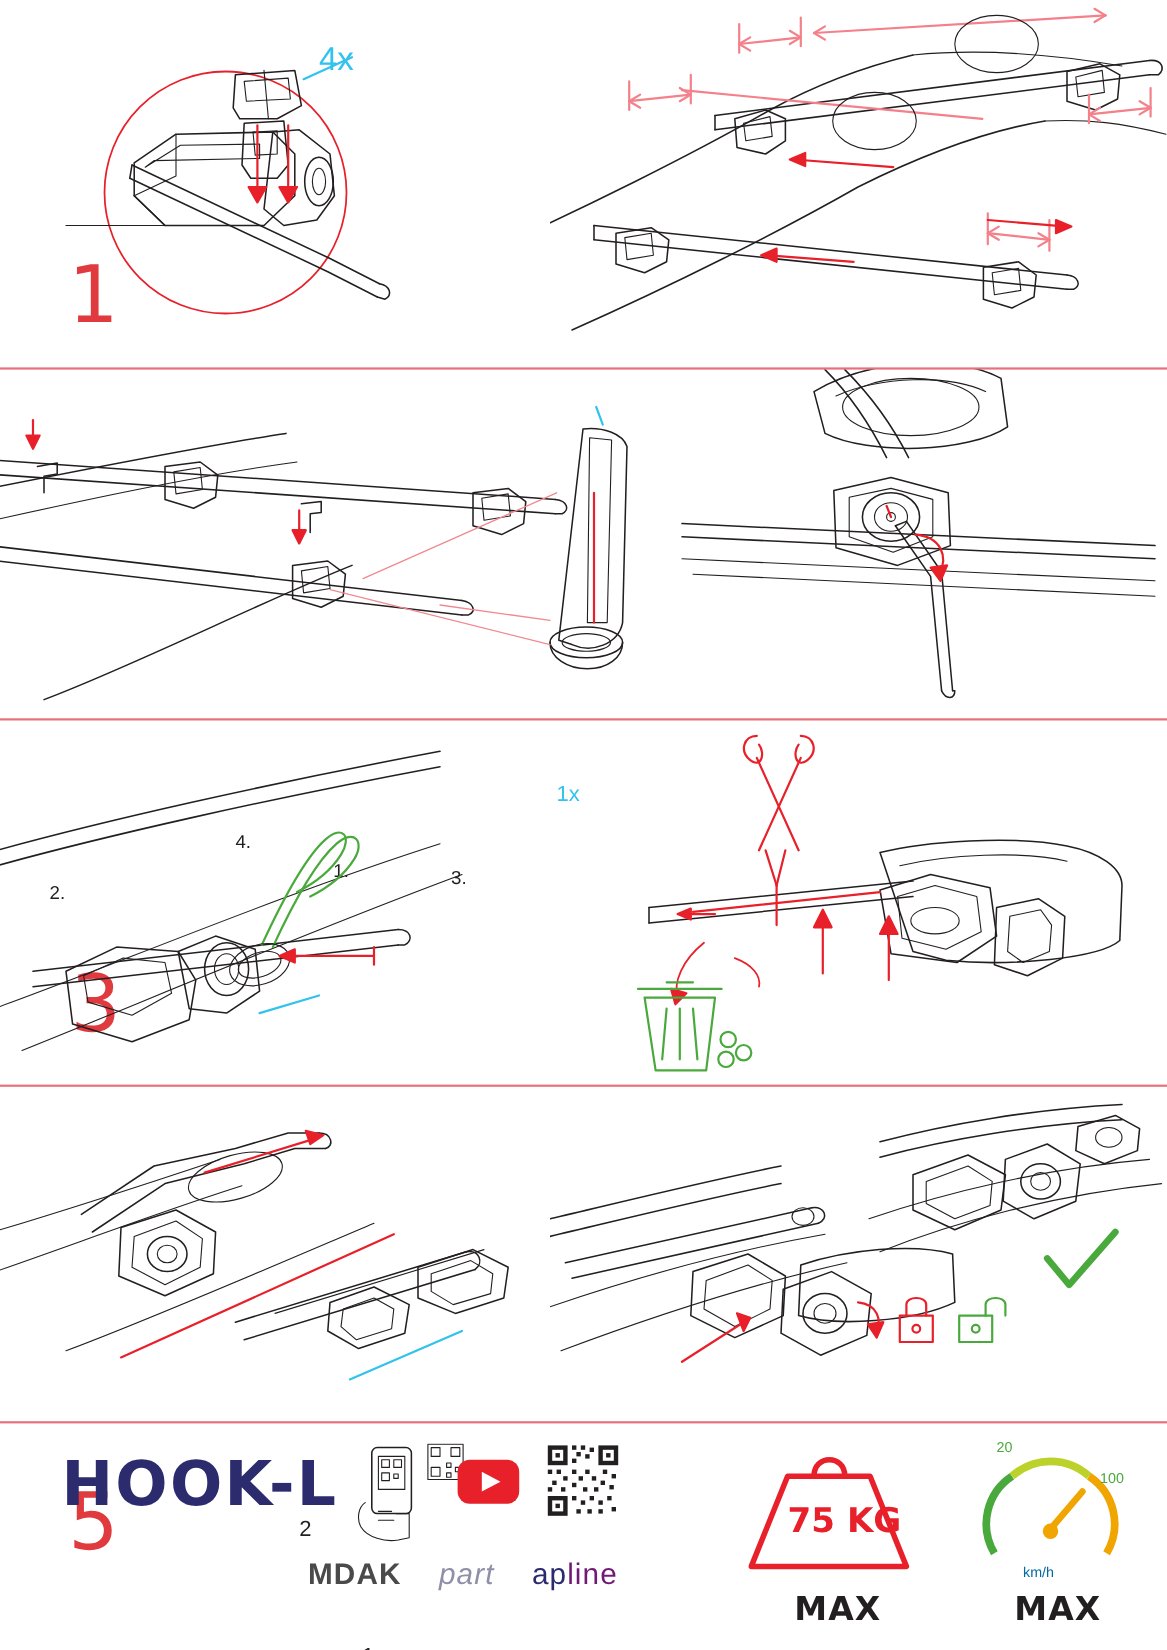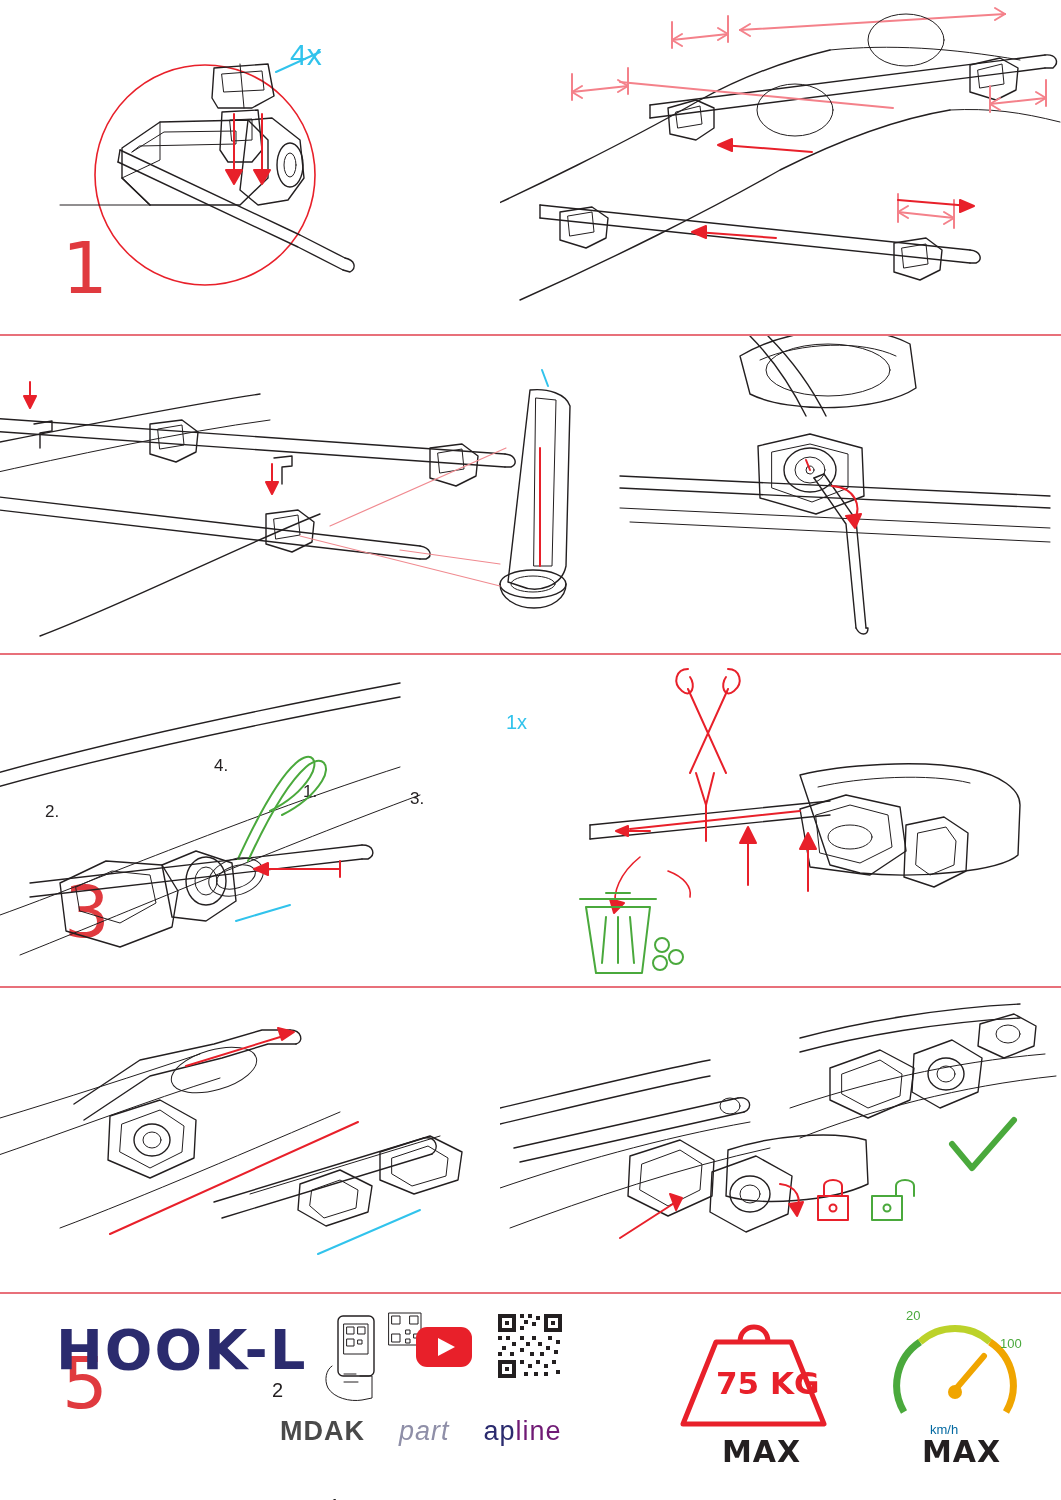--- a/index.html
+++ b/index.html
@@ -54,21 +54,21 @@
   }
   .brand .sub{margin-top:10px;font-size:29px;font-weight:700;color:#2b2b6e;}
   .brand .sub .part{color:#e03a3f;}
   .fbrands{position:absolute;left:280px;top:122px;display:flex;gap:34px;align-items:baseline;justify-content:flex-end;}
   .fb{font-size:27px;font-weight:700;color:#4a4a4a;letter-spacing:1px;}
   .fb.ipqi{color:#8f8fa8;font-weight:400;font-style:italic;}
   .fb.apline{color:#2b2b6e;font-weight:400;}
   .fb.apline b{color:#701a75;font-weight:400;}
   .maxlbl{
     position:absolute;font-family:"DejaVu Sans", sans-serif;
-    font-size:30px;font-weight:700;color:#231f20;letter-spacing:1px;
+    font-size:30px;font-weight:700;color:#231f20;letter-spacing:1px;margin-top:12px;
   }
   .kgtxt{
     position:absolute;color:#e8202a;font-size:31px;font-weight:700;
     font-family:"DejaVu Sans", sans-serif;
     text-align:right;
   }
   .kmh{position:absolute;font-size:13px;color:#0369a1;}
   .gaugenum{position:absolute;font-size:13px;color:#4aa93c;}
 </style>
 </head>

